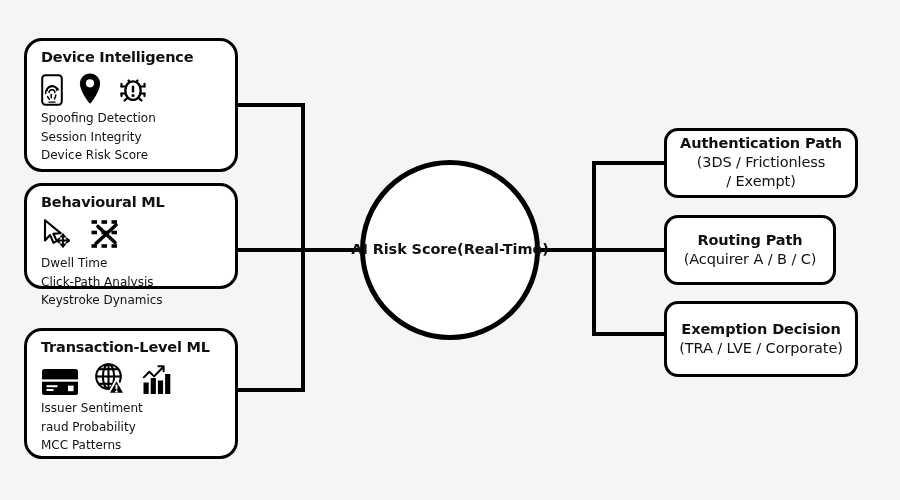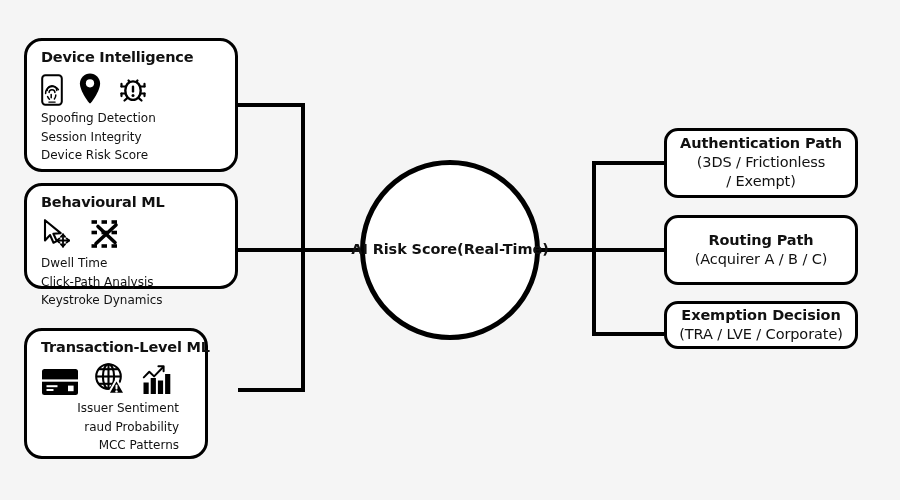--- a/index.html
+++ b/index.html
@@ -238,21 +238,21 @@
         </svg>
       </span>
     </div>
     <div class="card-lines">
       <div class="card-line">Dwell Time</div>
       <div class="card-line">Click-Path Analysis</div>
       <div class="card-line">Keystroke Dynamics</div>
     </div>
   </div>
 
-  <div class="node card" style="left:24px; top:328px; width:184px; height:131px;text-align:right;">
+  <div class="node card" style="left:24px; top:328px; width:214px; height:131px;">
     <div class="card-title">Transaction-Level ML</div>
     <div class="icon-row">
 
       <span>
         <svg width="38" height="28" viewBox="0 0 38 28">
           <rect x="1" y="1" width="36" height="26" rx="2.5" fill="#000000"></rect>
           <rect x="1" y="4.6" width="36" height="6.2" fill="#000000"></rect>
           <rect x="1" y="11.4" width="36" height="2.3" fill="#ffffff"></rect>
           <rect x="5.5" y="17.2" width="11" height="2" fill="#ffffff"></rect>
           <rect x="5.5" y="21" width="7" height="2" fill="#ffffff"></rect>
@@ -302,23 +302,23 @@
     <div class="hub-line">AI Risk Score</div>
     <div class="hub-line">(Real-Time)</div>
   </div>
 
   <div class="node out" style="left:664px; top:128px; width:194px; height:70px;">
     <div class="out-title">Authentication Path</div>
     <div class="out-sub">(3DS / Frictionless</div>
     <div class="out-sub">/ Exempt)</div>
   </div>
 
-  <div class="node out" style="left:664px; top:215px; width:194px; height:70px;">
+  <div class="node out" style="left:664px; top:215px; width:172px; height:70px;">
     <div class="out-title">Routing Path</div>
     <div class="out-sub">(Acquirer A / B / C)</div>
   </div>
 
-  <div class="node out" style="left:664px; top:301px; width:194px; height:48px;">
+  <div class="node out" style="left:664px; top:301px; width:194px; height:76px;">
     <div class="out-title">Exemption Decision</div>
     <div class="out-sub">(TRA / LVE / Corporate)</div>
   </div>
 
 </div>
 
 </body></html>

